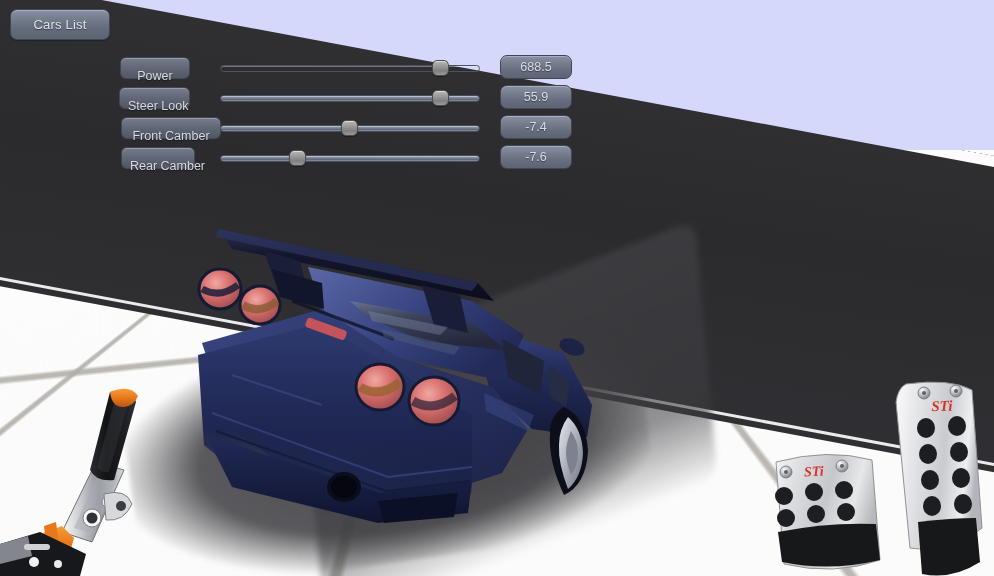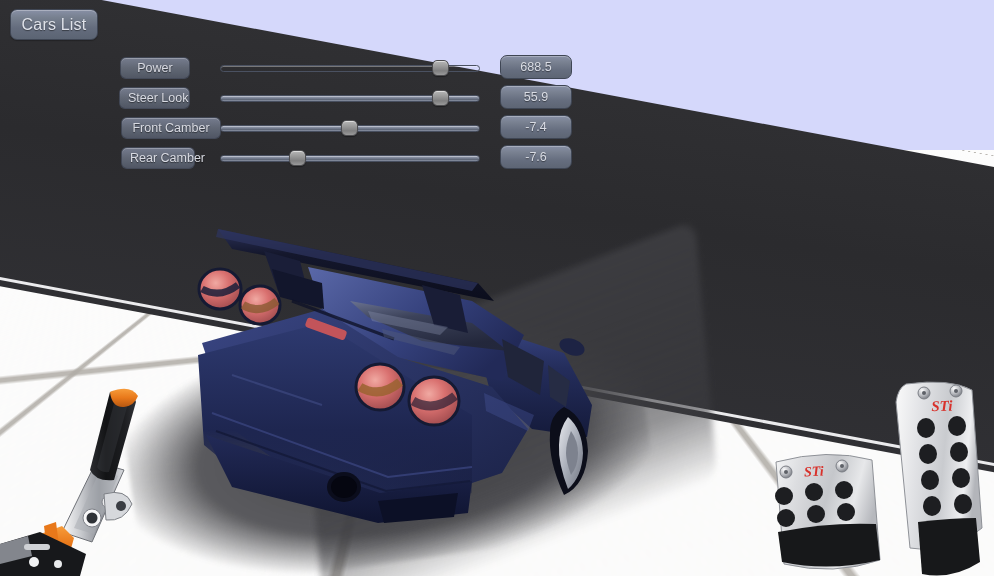--- a/index.html
+++ b/index.html
@@ -58,38 +58,38 @@
   
   .pedals { position:absolute; right:0; bottom:0; width:240px; height:210px; }
   
   .handbrake { position:absolute; left:0; bottom:0; width:180px; height:210px; }
 
   
   .hud { position:absolute; inset:0; }
 
   .navbar { position:absolute; left:10px; top:9px; display:flex; gap:11px; }
   .btn {
-    width:88px; height:31px; border-radius:7px;
+    width:100px; height:31px; border-radius:7px;
     background:linear-gradient(180deg,#8890a6 0%, #77808f 26%, #646c7d 62%, #5b6473 100%);
     border:1px solid #3f4654; box-shadow:inset 0 1px 0 rgba(255,255,255,.30), 0 1px 1px rgba(0,0,0,.25);
-    color:#dfe2ea; font-size:16px; line-height:29px; text-align:center;
+    color:#dfe2ea; font-size:13px; line-height:29px; text-align:center;
     letter-spacing:.2px; text-shadow:0 1px 1px rgba(0,0,0,.45); cursor:pointer;
     user-select:none;
   }
 
   .tune-panel { position:absolute; left:120px; top:54px; }
   .row { position:relative; height:30px; margin-bottom:0; }
 
   .lbl {
     position:absolute; top:3px; height:22px; border-radius:6px;
     background:linear-gradient(180deg, rgba(136,144,166,.80) 0%, rgba(110,118,134,.80) 50%, rgba(90,98,114,.80) 100%);
     border:1px solid rgba(60,66,80,.85);
     box-shadow:inset 0 1px 0 rgba(255,255,255,.25);
     color:#d8dae2; font-size:12.5px; line-height:20px; text-align:center;
-    text-shadow:0 1px 1px rgba(0,0,0,.5); padding:0 8px; white-space:nowrap;
+    text-shadow:0 1px 1px rgba(0,0,0,.5); padding:8px 8px; white-space:nowrap;
     user-select:none;
   }
   
   .lbl { right:auto; }
 
   .slider { position:absolute; left:100px; top:8px; width:260px; height:12px; }
   .track {
     position:absolute; left:0; top:3px; width:260px; height:7px; border-radius:4px;
     background:linear-gradient(180deg,#9ba2b5 0%, #7c८496 0%, #767e90 35%, #5c6475 70%, #858da0 100%);
     border:1px solid #4a5161;

